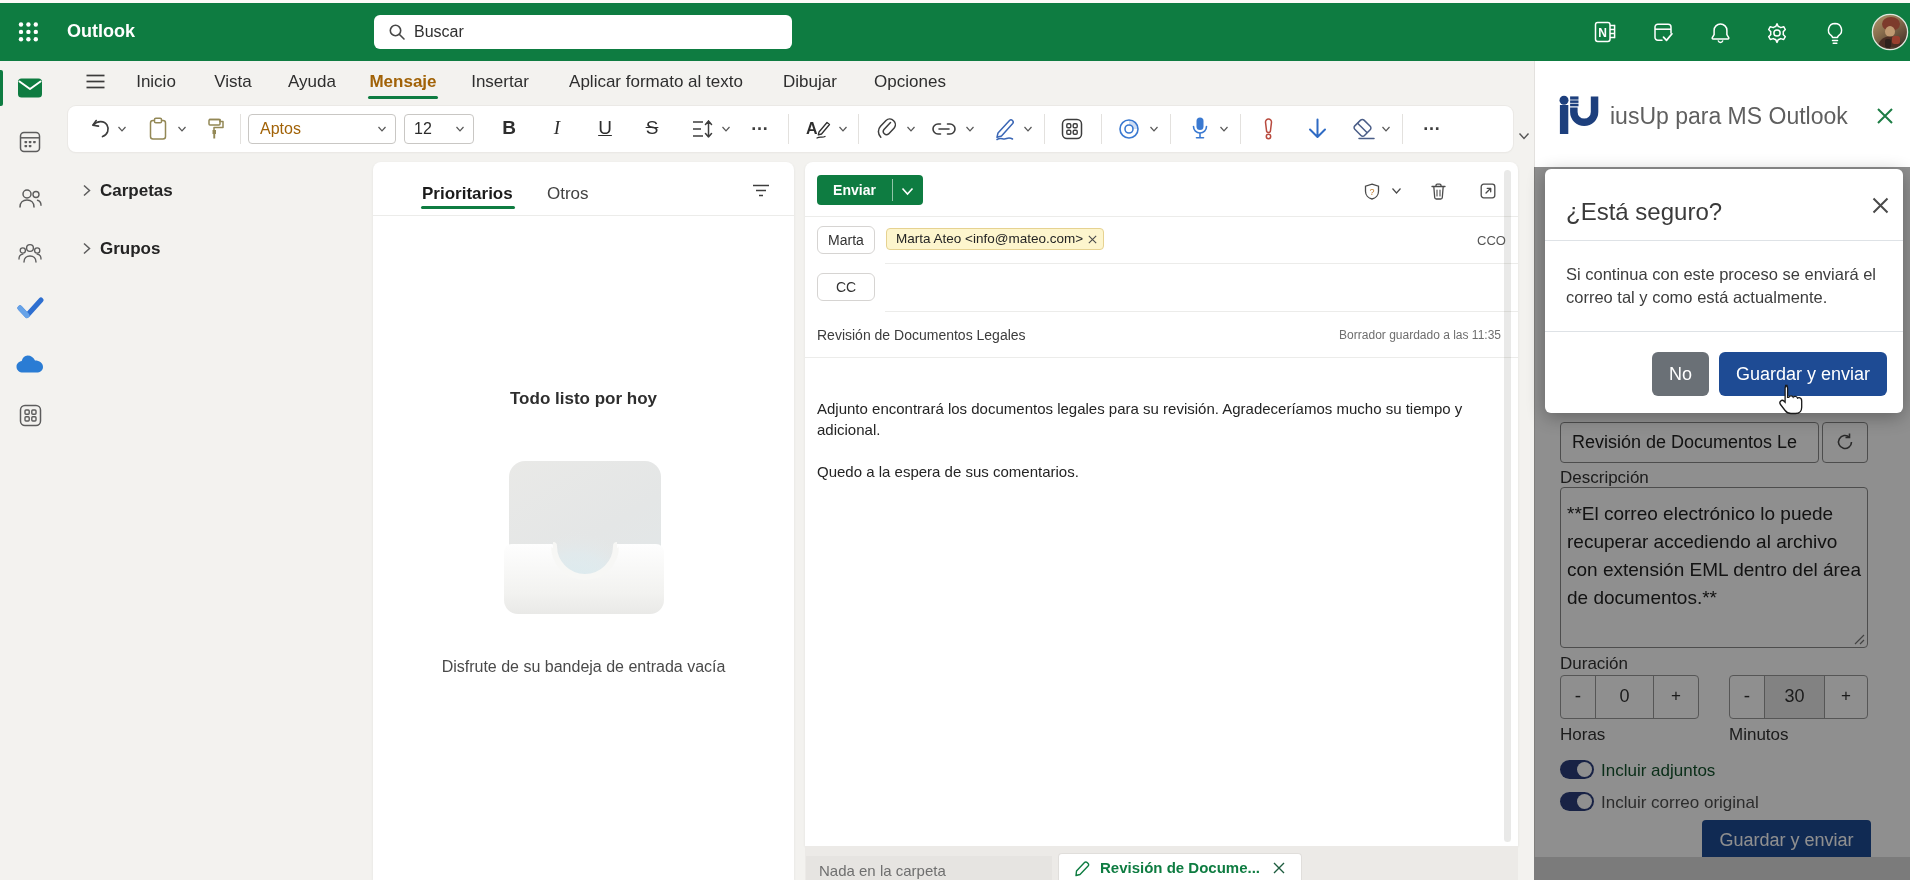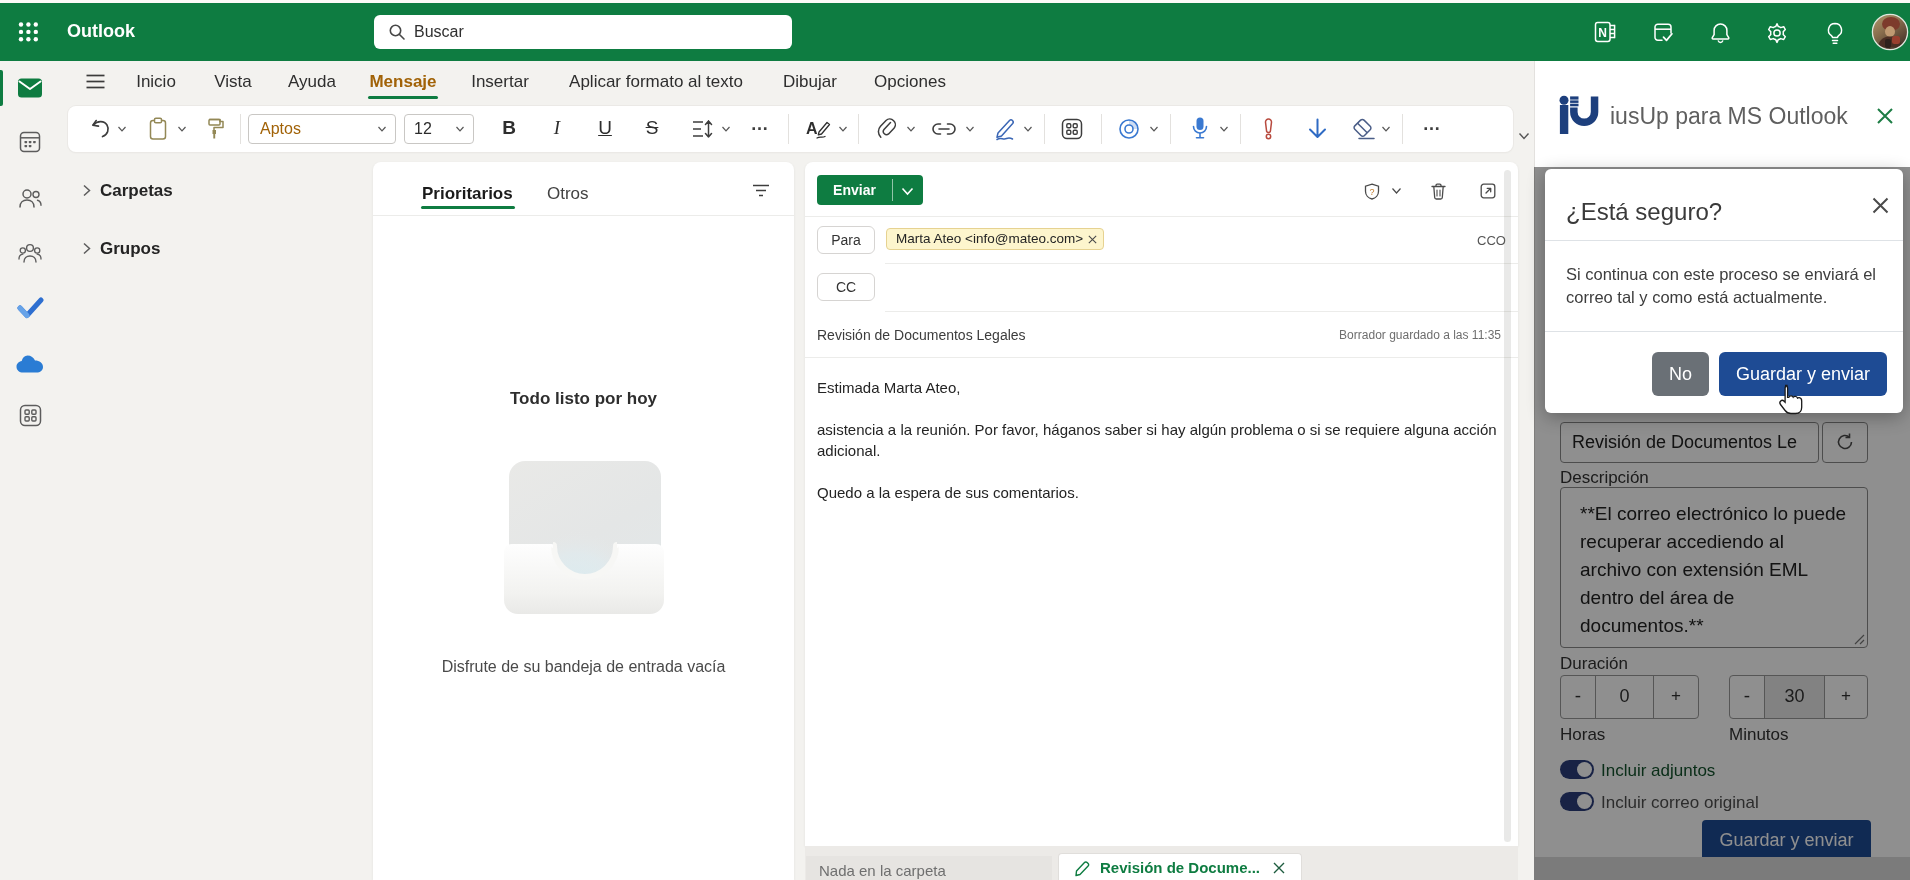--- a/index.html
+++ b/index.html
@@ -373,39 +373,38 @@
   <svg class="abs" style="left:1431px;top:183px;" width="15" height="17" viewBox="0 0 15 17">
     <path d="M1 3.5 h13 M5 3.5 v-1.2 a1.2 1.2 0 0 1 1.2 -1.2 h2.6 a1.2 1.2 0 0 1 1.2 1.2 v1.2 M2.8 3.5 l0.9 11 a1.6 1.6 0 0 0 1.6 1.5 h4.4 a1.6 1.6 0 0 0 1.6 -1.5 l0.9 -11" fill="none" stroke="#4a4a4a" stroke-width="1.3" stroke-linecap="round"></path>
     <path d="M6 7 v6 M9 7 v6" stroke="#4a4a4a" stroke-width="1.1" stroke-linecap="round"></path>
   </svg>
   <svg class="abs" style="left:1480px;top:183px;" width="16" height="16" viewBox="0 0 16 16">
     <rect x="1.2" y="1.2" width="13.6" height="13.6" rx="2.5" fill="none" stroke="#4a4a4a" stroke-width="1.3"></rect>
     <path d="M6 10 L10.5 5.5 M7.2 5.3 h3.5 v3.5" fill="none" stroke="#4a4a4a" stroke-width="1.3" stroke-linecap="round" stroke-linejoin="round"></path>
   </svg>
   <div class="abs" style="left:805px;top:216px;width:713px;height:1px;background:#ececea;"></div>
 
-  <div class="abs" style="left:817px;top:226px;width:58px;height:28px;border:1px solid #d6d4d2;border-radius:6px;box-sizing:border-box;text-align:center;line-height:26px;font-size:14px;color:#333;background:#fff;">Para</div>
+  <div class="abs" style="left:817px;top:226px;width:58px;height:28px;border:1px solid #d6d4d2;border-radius:6px;box-sizing:border-box;text-align:center;line-height:26px;font-size:14px;color:#333;background:#fff;">Marta</div>
   <div class="abs" style="left:886px;top:228px;width:218px;height:22px;background:#fdf5cd;border:1px solid #e6d291;border-radius:4px;box-sizing:border-box;line-height:20px;font-size:13.5px;color:#242424;padding-left:9px;">Marta Ateo &lt;info@mateo.com&gt;</div>
   <svg class="abs" style="left:1087px;top:234px;" width="11" height="11" viewBox="0 0 12 12">
       <path d="M2 2 L10 10 M10 2 L2 10" stroke="#4a4a4a" stroke-width="1.2"></path>
     </svg>
   <div class="abs" style="left:1477px;top:233px;font-size:13px;color:#555;">CCO</div>
   <div class="abs" style="left:885px;top:263px;width:633px;height:1px;background:#ececea;"></div>
 
   <div class="abs" style="left:817px;top:273px;width:58px;height:28px;border:1px solid #d6d4d2;border-radius:6px;box-sizing:border-box;text-align:center;line-height:26px;font-size:14px;color:#333;background:#fff;">CC</div>
   <div class="abs" style="left:885px;top:311px;width:633px;height:1px;background:#ececea;"></div>
 
   <div class="abs" style="left:817px;top:327px;font-size:14px;color:#3c3c3c;">Revisión de Documentos Legales</div>
   <div class="abs" style="left:1200px;top:328px;width:301px;text-align:right;font-size:12px;color:#6e6e6e;">Borrador guardado a las 11:35</div>
   <div class="abs" style="left:805px;top:357px;width:713px;height:1px;background:#ececea;"></div>
 
   <div class="abs" style="left:817px;top:377px;font-size:15px;line-height:21px;color:#242424;white-space:nowrap;">
-    <div>Estimada Marta Ateo,</div>
     <div>&nbsp;</div>
-    <div>asistencia a la reunión. Por favor, háganos saber si hay algún problema o si se requiere alguna acción</div>
+    <div>Adjunto encontrará los documentos legales para su revisión. Agradeceríamos mucho su tiempo y</div>
     <div>adicional.</div>
     <div>&nbsp;</div>
     <div>Quedo a la espera de sus comentarios.</div>
   </div>
 </div>
 <div class="abs" style="left:1504px;top:170px;width:7px;height:672px;background:rgba(120,115,105,0.08);border-radius:4px;"></div>
 <div id="bottombar">
   <div class="abs" style="left:805px;top:846px;width:713px;height:34px;background:#eceae7;"></div>
   <div class="abs" style="left:806px;top:856px;width:246px;height:24px;background:#e6e4e1;"></div>
   <div class="abs" style="left:819px;top:862px;font-size:15px;color:#6f6f6f;">Nada en la carpeta</div>
@@ -439,21 +438,21 @@
     </svg>
 
   <div id="panelform">
     <div class="abs" style="left:1560px;top:422px;width:259px;height:41px;background:#fff;border:1px solid #8a8a8a;border-radius:4px;box-sizing:border-box;line-height:39px;padding-left:11px;font-size:18px;color:#222;">Revisión de Documentos Le</div>
     <div class="abs" style="left:1822px;top:422px;width:46px;height:41px;background:#fff;border:1px solid #8a8a8a;border-radius:4px;box-sizing:border-box;"></div>
     <svg class="abs" style="left:1835px;top:432px;" width="20" height="20" viewBox="0 0 20 20">
       <path d="M16.5 10 a6.5 6.5 0 1 1 -2 -4.7" fill="none" stroke="#4a4a4a" stroke-width="1.6"></path>
       <path d="M14.5 1.5 v4 h-4" fill="none" stroke="#4a4a4a" stroke-width="1.6"></path>
     </svg>
     <div class="abs" style="left:1560px;top:468px;font-size:17px;color:#333;">Descripción</div>
-    <div class="abs" style="left:1560px;top:487px;width:308px;height:161px;background:#fff;border:1px solid #8a8a8a;border-radius:4px;box-sizing:border-box;padding:12px 19px;font-size:19px;line-height:28px;color:#222;">**El correo electrónico lo puede recuperar accediendo al archivo con extensión EML dentro del área de documentos.**</div>
+    <div class="abs" style="left:1560px;top:487px;width:308px;height:161px;background:#fff;border:1px solid #8a8a8a;border-radius:4px;box-sizing:border-box;padding:12px 6px;font-size:19px;line-height:28px;color:#222;">**El correo electrónico lo puede recuperar accediendo al archivo con extensión EML dentro del área de documentos.**</div>
     <svg class="abs" style="left:1853px;top:633px;" width="12" height="12" viewBox="0 0 12 12">
       <path d="M11 2 L2 11 M11 7 L7 11" stroke="#777" stroke-width="1.2"></path>
     </svg>
     <div class="abs" style="left:1560px;top:654px;font-size:17px;color:#333;">Duración</div>
     <div class="abs" style="left:1560px;top:675px;width:139px;height:44px;background:#fff;border:1px solid #999;border-radius:4px;box-sizing:border-box;"></div>
     <div class="abs" style="left:1595px;top:675px;width:1px;height:44px;background:#999;"></div>
     <div class="abs" style="left:1653px;top:675px;width:1px;height:44px;background:#999;"></div>
     <div class="abs" style="left:1560px;top:675px;width:36px;height:44px;line-height:42px;text-align:center;font-size:19px;color:#333;">-</div>
     <div class="abs" style="left:1596px;top:675px;width:57px;height:44px;line-height:42px;text-align:center;font-size:18px;color:#333;">0</div>
     <div class="abs" style="left:1653px;top:675px;width:46px;height:44px;line-height:42px;text-align:center;font-size:17px;color:#333;">+</div>

